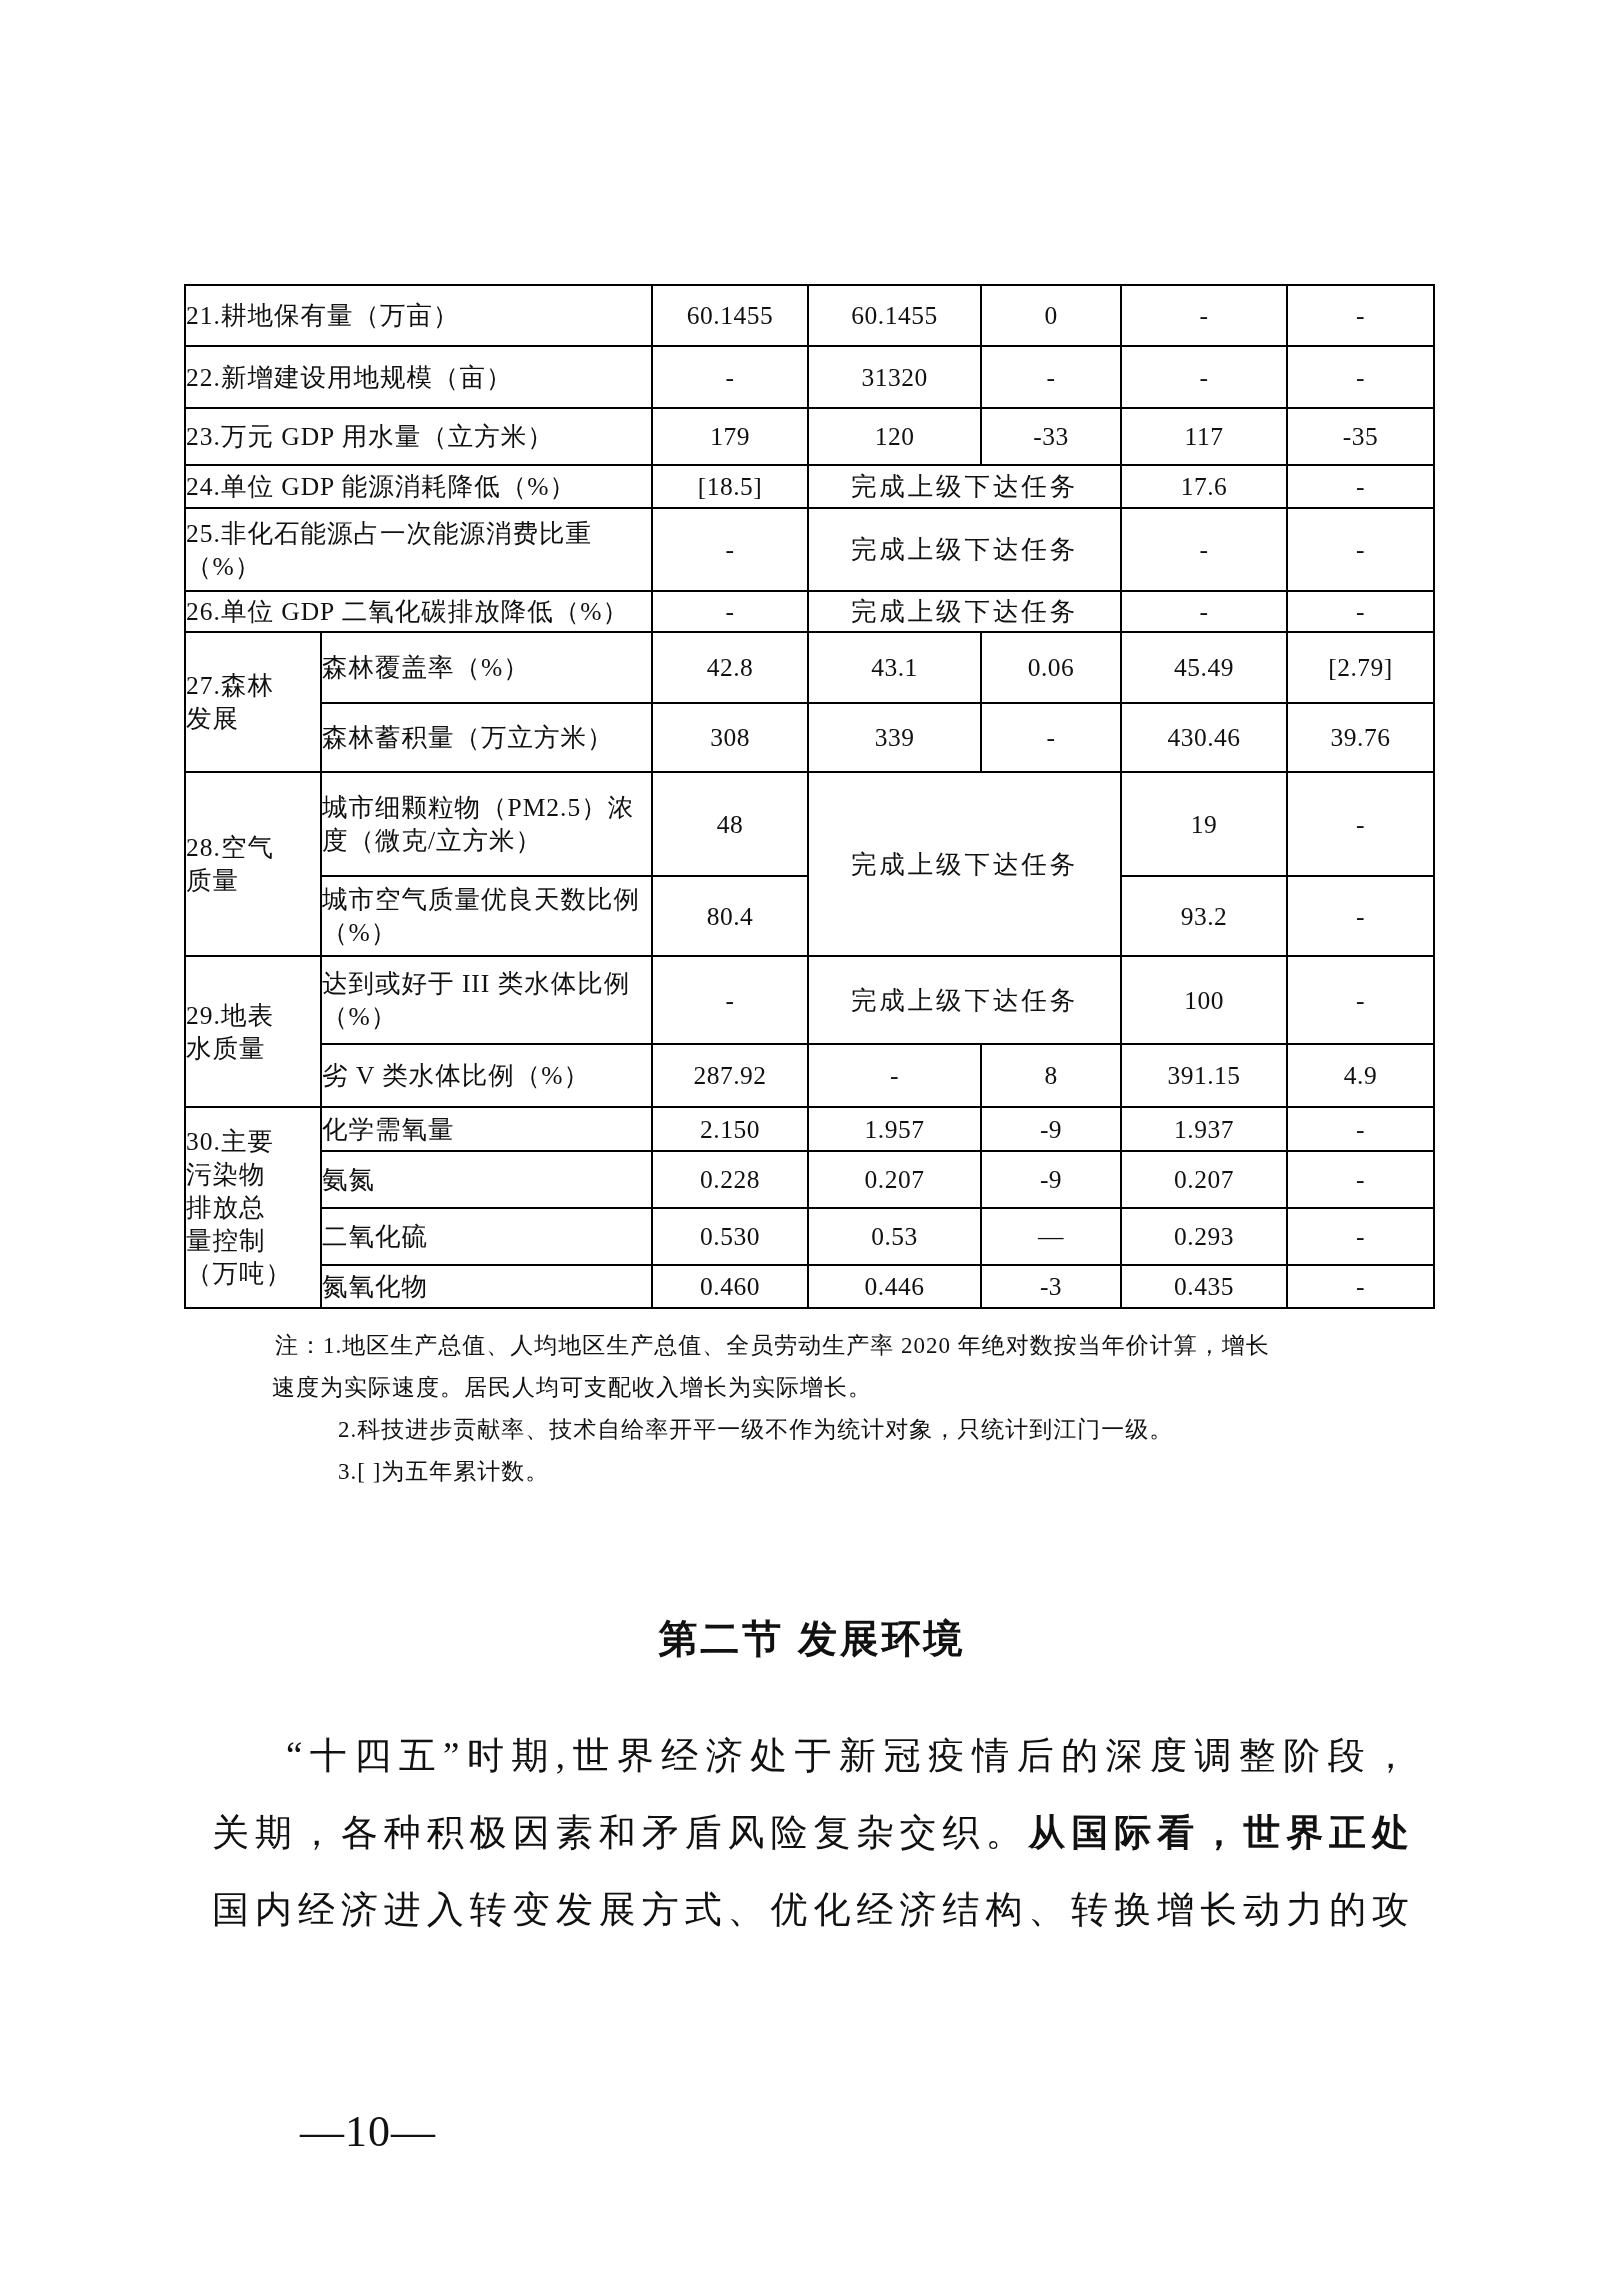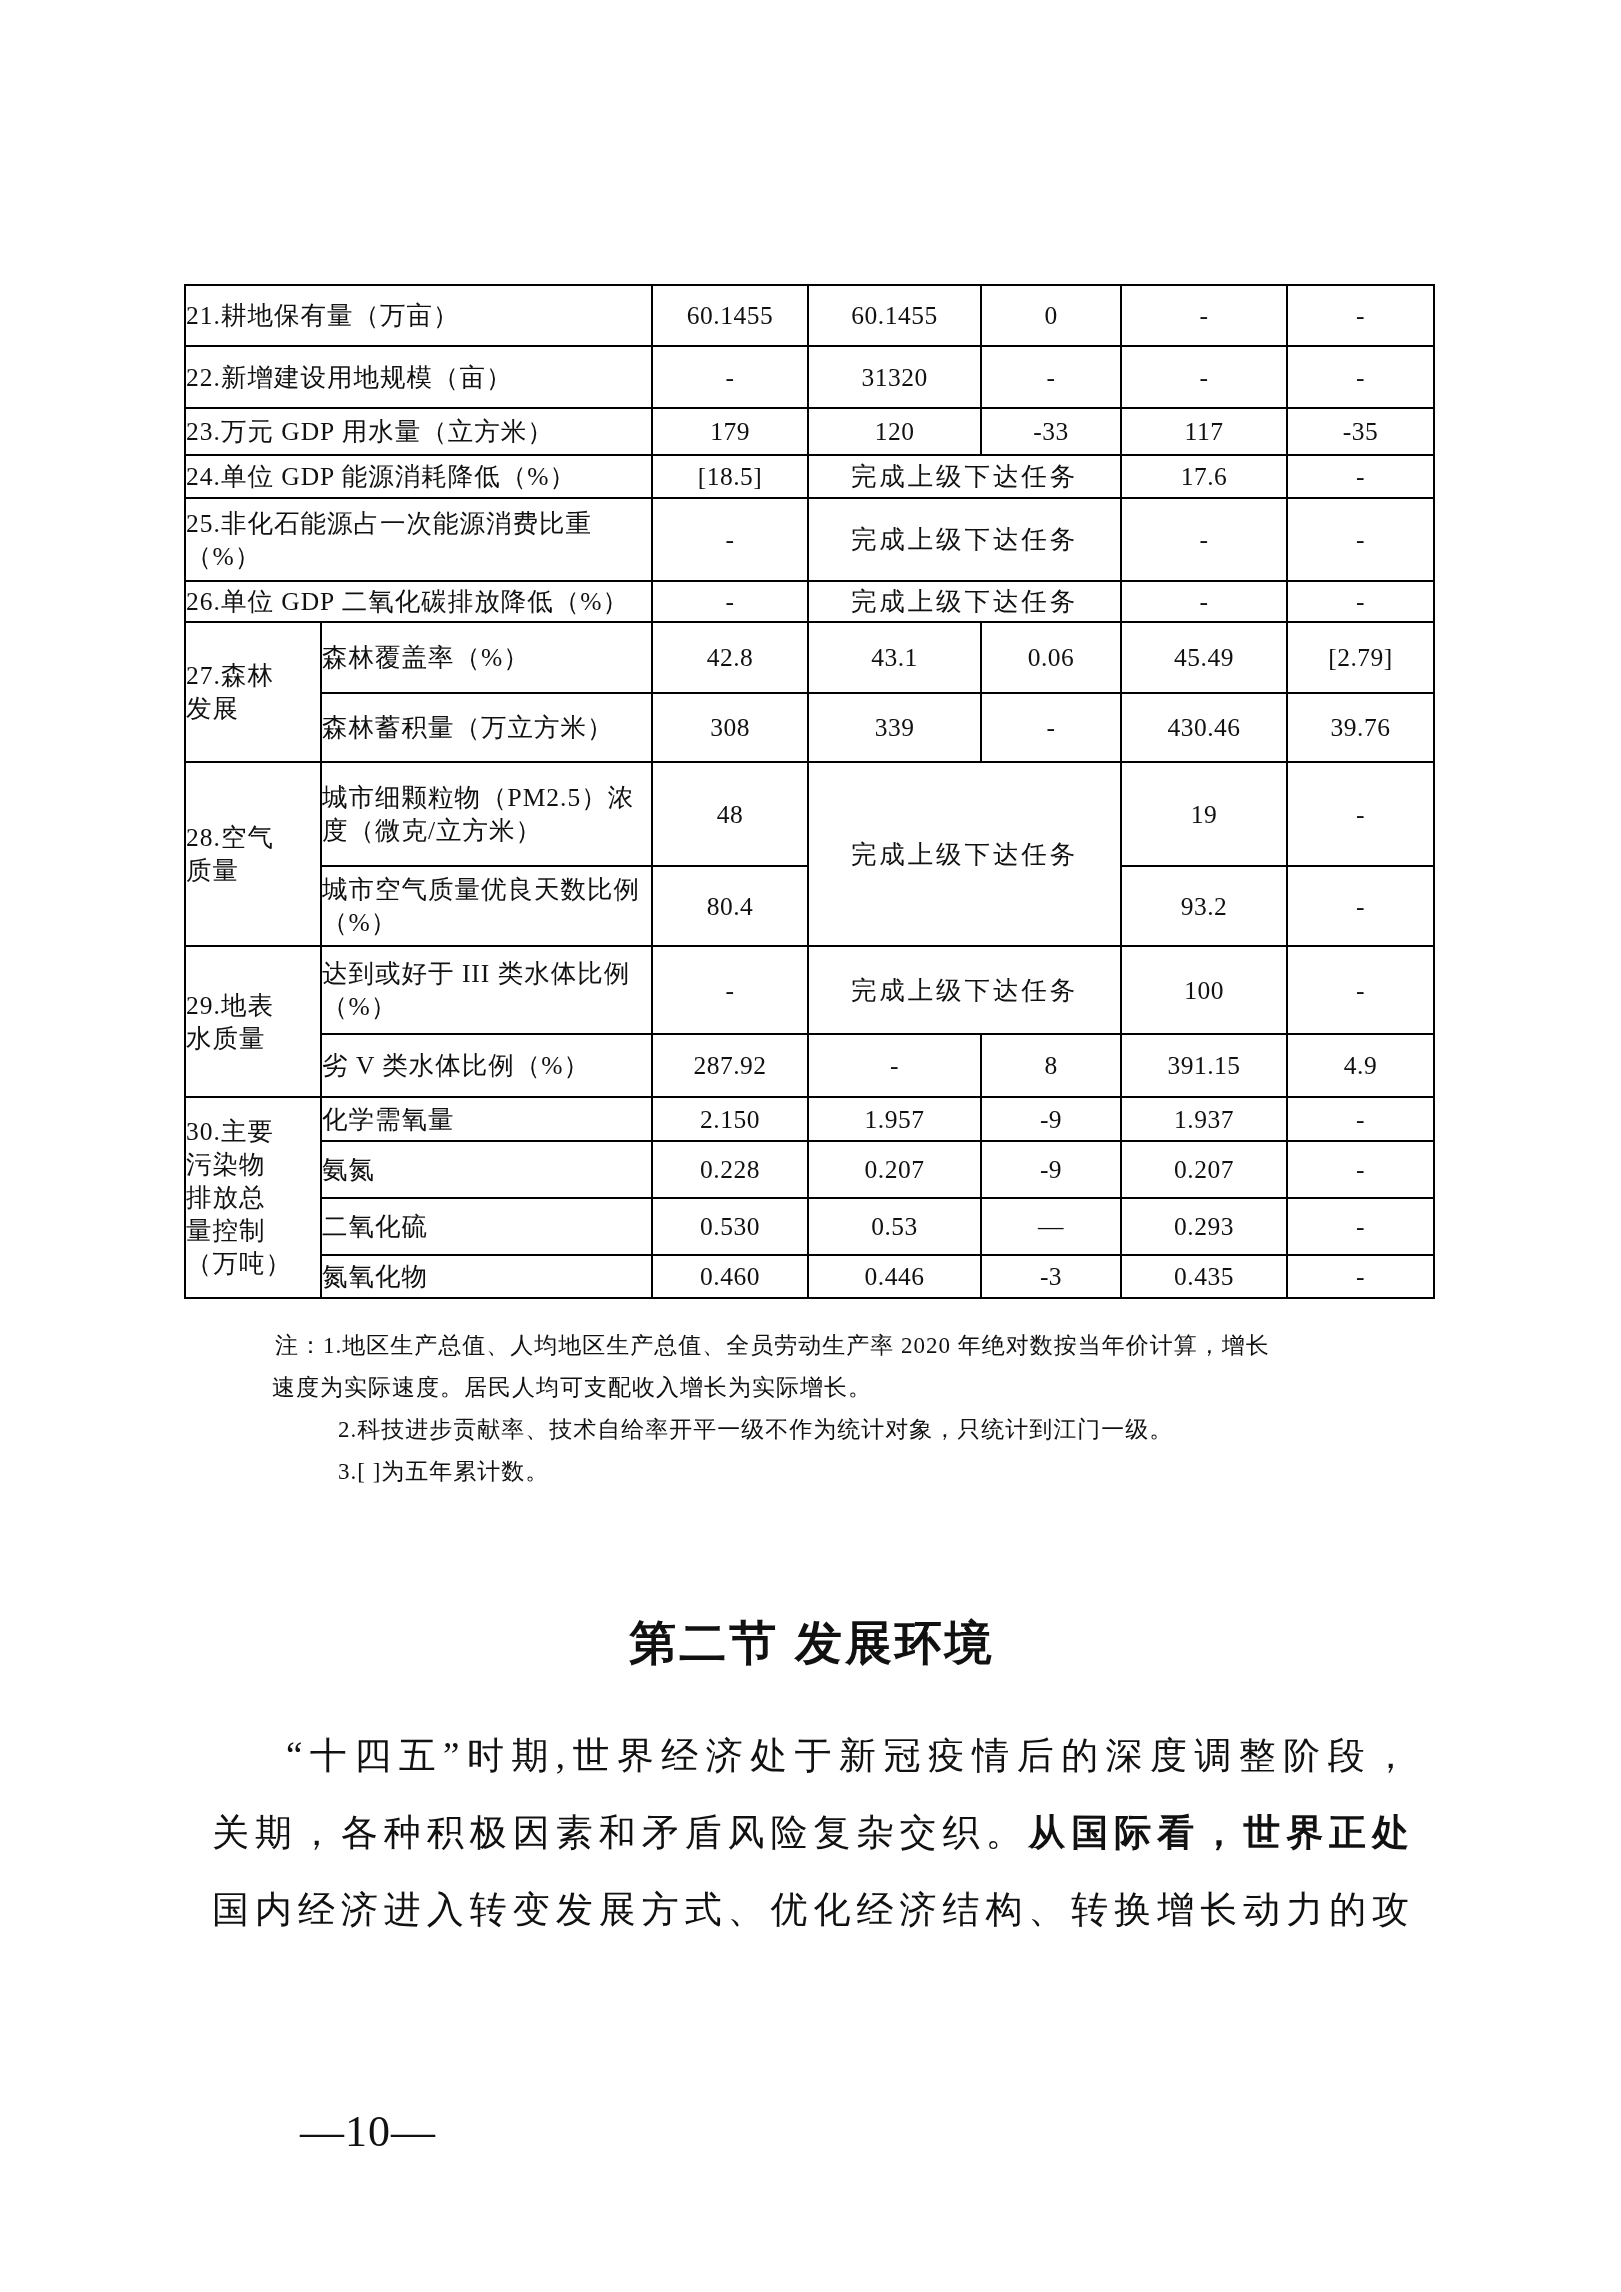--- a/index.html
+++ b/index.html
@@ -38,21 +38,21 @@
   .notes{position:absolute;left:0;top:1325px;width:1621px;font-size:23px;line-height:42px;letter-spacing:1px;}
   .note-l1{margin-left:275px;}
   .note-l2{margin-left:272px;}
   .note-l3{margin-left:338px;}
   .note-l4{margin-left:338px;}
   
   .heading{
     position:absolute;left:212px;top:1612px;width:1200px;
     text-align:center;
     font-family:"Liberation Sans","DejaVu Sans",sans-serif;
-    font-weight:bold;font-size:47px;letter-spacing:2.9px;
+    font-weight:bold;font-size:39px;letter-spacing:2.9px;
   }
   
   .para{position:absolute;left:212px;top:1717px;width:1200px;}
   .para .pline{
     height:77px;line-height:77px;
     font-size:37px;letter-spacing:2.9px;
     text-align:justify;text-align-last:justify;
     white-space:nowrap;
   }
   .para .pline.first{text-indent:74px;}
@@ -88,21 +88,21 @@
       <td class="val">-</td>
     </tr>
     <tr style="height:62px">
       <td class="name" colspan="2">22.新增建设用地规模（亩）</td>
       <td class="val">-</td>
       <td class="val">31320</td>
       <td class="val">-</td>
       <td class="val">-</td>
       <td class="val">-</td>
     </tr>
-    <tr style="height:47px">
+    <tr style="height:57px">
       <td class="name" colspan="2">23.万元 GDP 用水量（立方米）</td>
       <td class="val">179</td>
       <td class="val">120</td>
       <td class="val">-33</td>
       <td class="val">117</td>
       <td class="val">-35</td>
     </tr>
     <tr style="height:43px">
       <td class="name" colspan="2">24.单位 GDP 能源消耗降低（%）</td>
       <td class="val">[18.5]</td>

